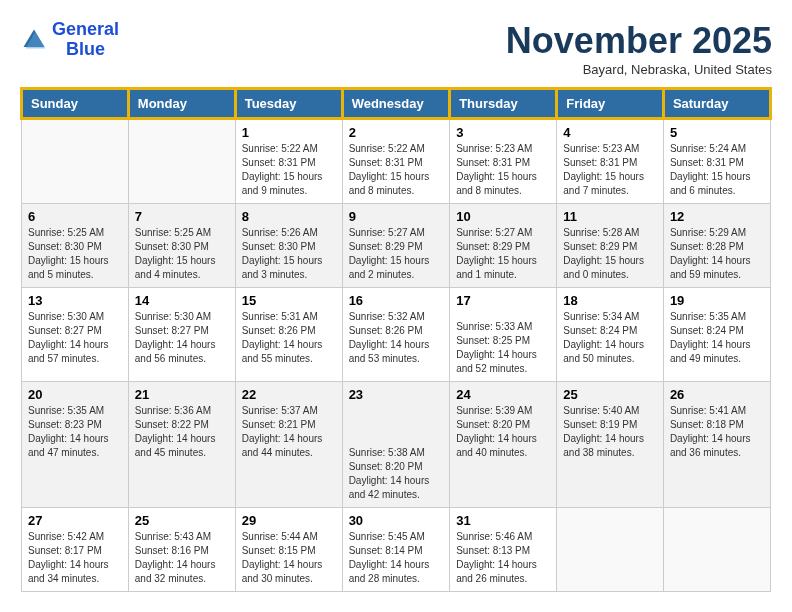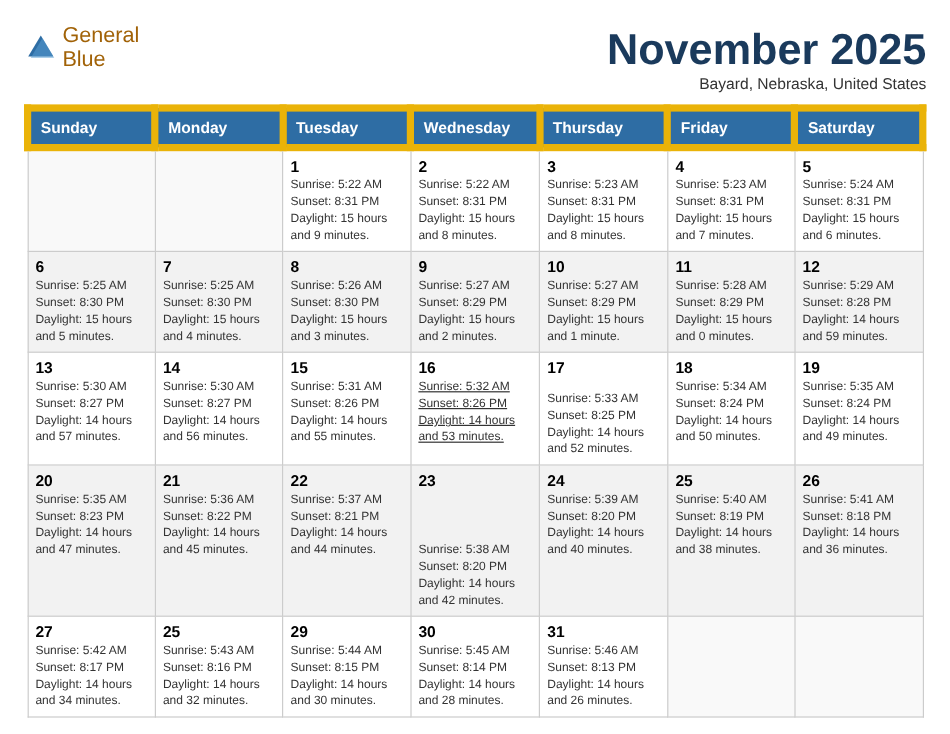--- a/index.html
+++ b/index.html
@@ -16,23 +16,24 @@
       align-items: flex-start;
       margin-bottom: 10px;
     }
     .logo {
       display: flex;
       align-items: center;
       gap: 4px;
     }
     .logo-text {
       font-size: 18px;
-      font-weight: normal;
-      color: #a16207;
+      font-weight: bold;
+      color: #1d4ed8;
       line-height: 1.1;
+      text-align: center;
     }
     .logo-icon {
       width: 28px;
       height: 28px;
     }
     .title-block {
       text-align: right;
     }
     .title-block h1 {
       font-size: 36px;
@@ -49,21 +50,21 @@
       border-collapse: collapse;
       border: 1px solid #ccc;
     }
     .calendar th {
       background: #2e6da4;
       color: #fff;
       font-size: 13px;
       font-weight: bold;
       padding: 6px 8px;
       text-align: left;
-      border: 6px solid #eab308;
+      border: 3px solid #eab308;
     }
     .calendar td {
       vertical-align: top;
       padding: 5px 6px;
       border: 1px solid #ccc;
       font-size: 10.5px;
       color: #333;
       width: 108px;
       min-height: 80px;
       background: #fff;
@@ -232,21 +233,21 @@
         </td>
         <td>
           <span class="day-num">15</span>
           <div class="day-info" style="white-space: pre-line;">Sunrise: 5:31 AM
 Sunset: 8:26 PM
 Daylight: 14 hours
 and 55 minutes.</div>
         </td>
         <td>
           <span class="day-num">16</span>
-          <div class="day-info" style="white-space: pre-line; text-decoration: underline;">Sunrise: 5:32 AM
+          <div class="day-info" style="white-space: pre-line;">Sunrise: 5:32 AM
 Sunset: 8:26 PM
 Daylight: 14 hours
 and 53 minutes.</div>
         </td>
         <td>
           <span class="day-num">17</span>
           <div class="day-info" style="white-space: pre-line; margin-top: 12px;">Sunrise: 5:33 AM
 Sunset: 8:25 PM
 Daylight: 14 hours
 and 52 minutes.</div>

